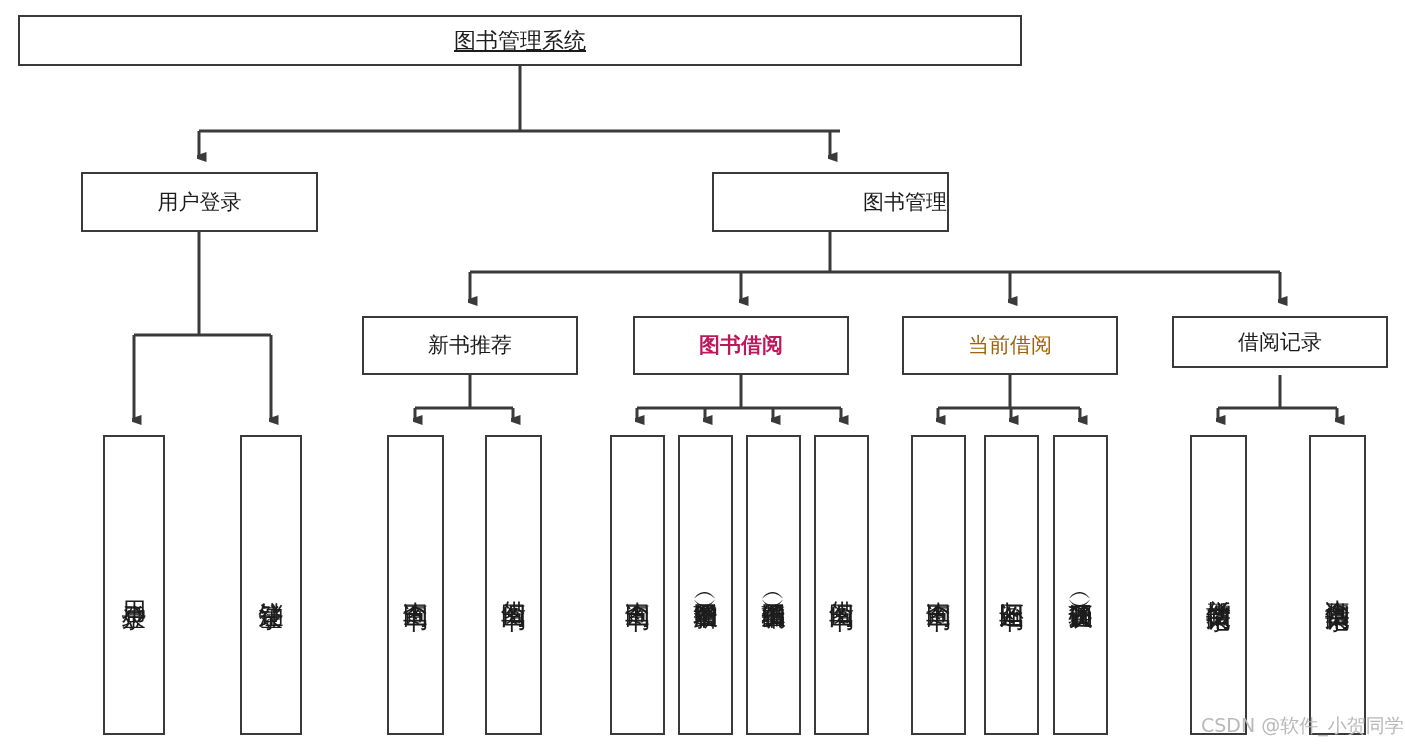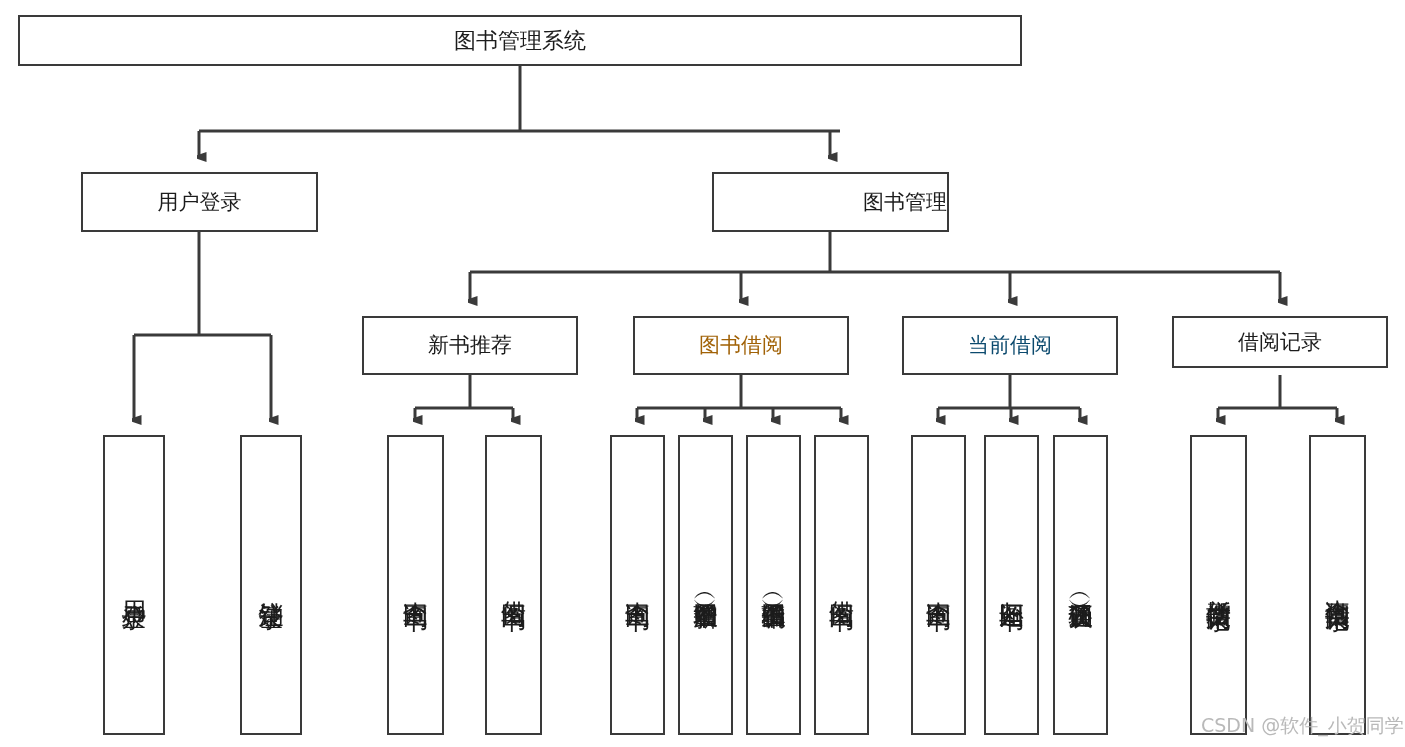--- a/index.html
+++ b/index.html
@@ -37,20 +37,21 @@
     color: #1c1c1c;
     line-height: 1.0;
     letter-spacing: 0px;
     white-space: nowrap;
   }
   .node.horiz .label {
     font-size: 21px;
   }
   .node.root .label {
     font-size: 22px;
+    text-decoration: underline;
   }
   .node.leaf {
     align-items: center;
     justify-content: center;
     padding: 4px 0;
   }
   .node.leaf .label {
     writing-mode: vertical-rl;
     text-orientation: upright;
     font-size: 25px;
@@ -138,24 +139,24 @@
     <span class="label" style="color: rgb(28, 28, 28);">用户登录</span>
   </div>
   <div class="node horiz" style="left: 712px; top: 172px; width: 237px; height: 60px; border-color: rgb(58, 58, 58); background: rgb(255, 255, 255); justify-content: flex-end;">
     <span class="label" style="color: rgb(28, 28, 28);">图书管理</span>
   </div>
 
   <div class="node horiz" style="left: 362px; top: 316px; width: 216px; height: 59px; border-color: rgb(58, 58, 58); background: rgb(255, 255, 255);">
     <span class="label" style="color: rgb(28, 28, 28);">新书推荐</span>
   </div>
   <div class="node horiz" style="left: 633px; top: 316px; width: 216px; height: 59px; border-color: rgb(58, 58, 58); background: rgb(255, 255, 255);">
-    <span class="label" style="color: #a16207;">图书借阅</span>
+    <span class="label" style="color: #be185d; font-weight: bold;">图书借阅</span>
   </div>
   <div class="node horiz" style="left: 902px; top: 316px; width: 216px; height: 59px; border-color: rgb(58, 58, 58); background: rgb(255, 255, 255);">
-    <span class="label" style="color: #0c4a6e;">当前借阅</span>
+    <span class="label" style="color: #a16207;">当前借阅</span>
   </div>
   <div class="node horiz" style="left: 1172px; top: 316px; width: 216px; height: 52px; border-color: rgb(58, 58, 58); background: rgb(255, 255, 255);">
     <span class="label" style="color: rgb(28, 28, 28);">借阅记录</span>
   </div>
 
   <div class="node leaf" style="left: 103px; top: 435px; width: 62px; height: 300px; border-color: rgb(58, 58, 58); background: rgb(255, 255, 255);">
     <span class="label" style="color: rgb(28, 28, 28);">用户登录</span>
   </div>
   <div class="node leaf" style="left: 240px; top: 435px; width: 62px; height: 300px; border-color: rgb(58, 58, 58); background: rgb(255, 255, 255);">
     <span class="label" style="color: rgb(28, 28, 28);">注销登录</span>

